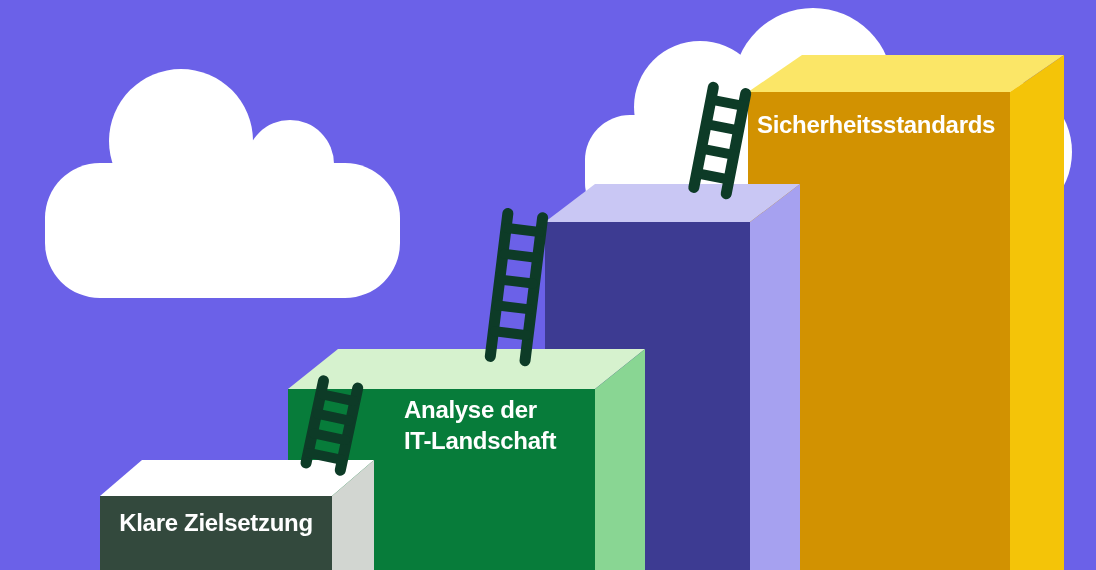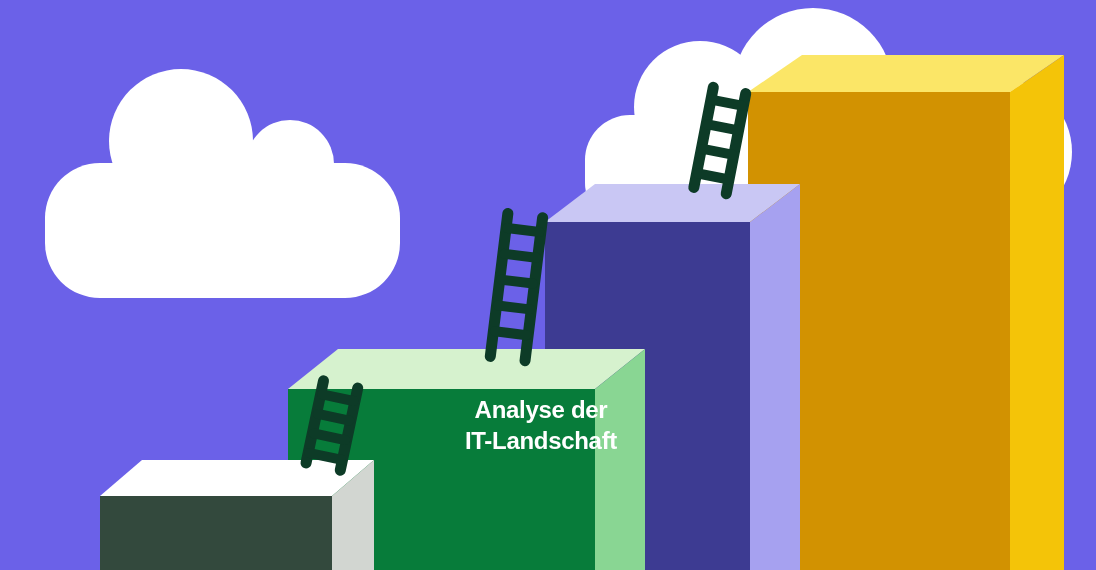--- a/index.html
+++ b/index.html
@@ -89,18 +89,20 @@
 
   <div class="ladder" style="left:687px;top:83px;width:44px;height:113px;transform:rotate(11deg);transform-origin:50% 100%;">
     <span class="rail l"></span>
     <span class="rail r"></span>
     <span class="rung" style="top:13px;"></span>
     <span class="rung" style="top:38px;"></span>
     <span class="rung" style="top:63px;"></span>
     <span class="rung" style="top:88px;"></span>
   </div>
 
+  <div class="step-label" data-bind="steps.0.label" style="left:100px;top:508px;width:232px;text-align:center;">Klare Zielsetzung</div>
 
-  <div class="step-label" data-bind="steps.1.label" style="left:416px;top:394px;width:250px;text-align:center;line-height:31px;">Analyse der
+  <div class="step-label" data-bind="steps.1.label" style="left:404px;top:394px;width:250px;line-height:31px;">Analyse der
 IT-Landschaft</div>
 
 
+  <div class="step-label" data-bind="steps.3.label" style="left:757px;top:110px;white-space:nowrap;">Sicherheitsstandards</div>
 </div>
 
 </body></html>

